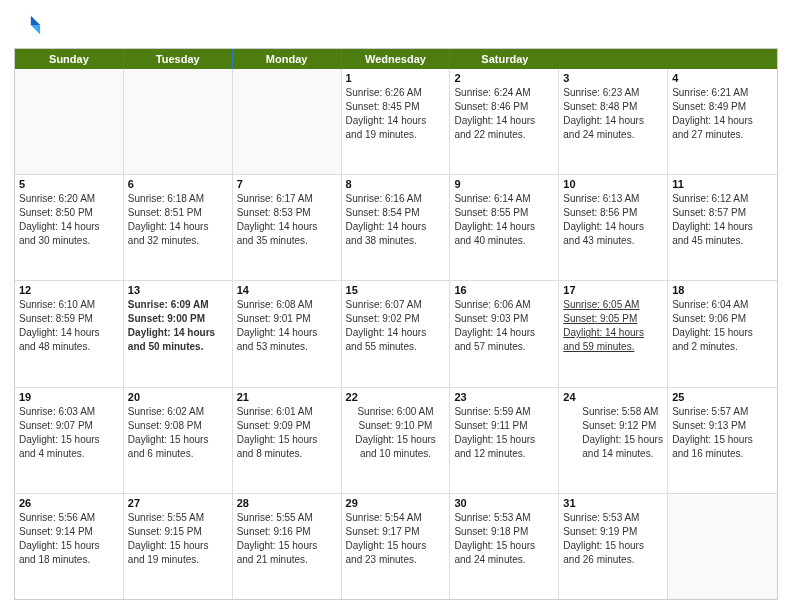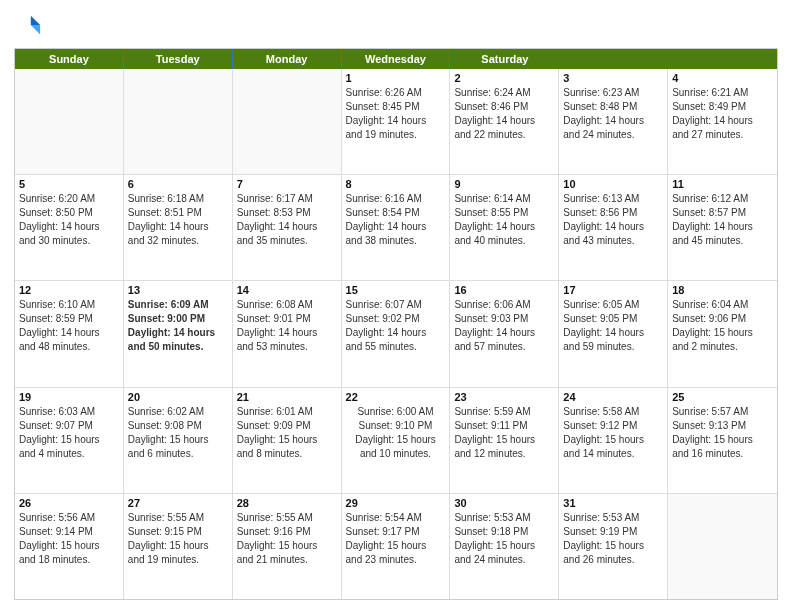--- a/index.html
+++ b/index.html
@@ -253,21 +253,21 @@
           </div>
           <div class="day-cell">
             <div class="day-num">16</div>
             <div class="day-info" style="white-space: pre-line;">Sunrise: 6:06 AM
 Sunset: 9:03 PM
 Daylight: 14 hours
 and 57 minutes.</div>
           </div>
           <div class="day-cell">
             <div class="day-num">17</div>
-            <div class="day-info" style="white-space: pre-line;">Sunrise: 6:05 AM
+            <div class="day-info" style="white-space: pre-line; text-decoration: underline;">Sunrise: 6:05 AM
 Sunset: 9:05 PM
 Daylight: 14 hours
 and 59 minutes.</div>
           </div>
           <div class="day-cell">
             <div class="day-num">18</div>
             <div class="day-info" style="white-space: pre-line;">Sunrise: 6:04 AM
 Sunset: 9:06 PM
 Daylight: 15 hours
 and 2 minutes.</div>
@@ -304,21 +304,21 @@
           </div>
           <div class="day-cell">
             <div class="day-num">23</div>
             <div class="day-info" style="white-space: pre-line;">Sunrise: 5:59 AM
 Sunset: 9:11 PM
 Daylight: 15 hours
 and 12 minutes.</div>
           </div>
           <div class="day-cell">
             <div class="day-num">24</div>
-            <div class="day-info" style="white-space: pre-line;">Sunrise: 5:58 AM
+            <div class="day-info" style="white-space: pre-line; margin-left: 19px;">Sunrise: 5:58 AM
 Sunset: 9:12 PM
 Daylight: 15 hours
 and 14 minutes.</div>
           </div>
           <div class="day-cell">
             <div class="day-num">25</div>
             <div class="day-info" style="white-space: pre-line;">Sunrise: 5:57 AM
 Sunset: 9:13 PM
 Daylight: 15 hours
 and 16 minutes.</div>

